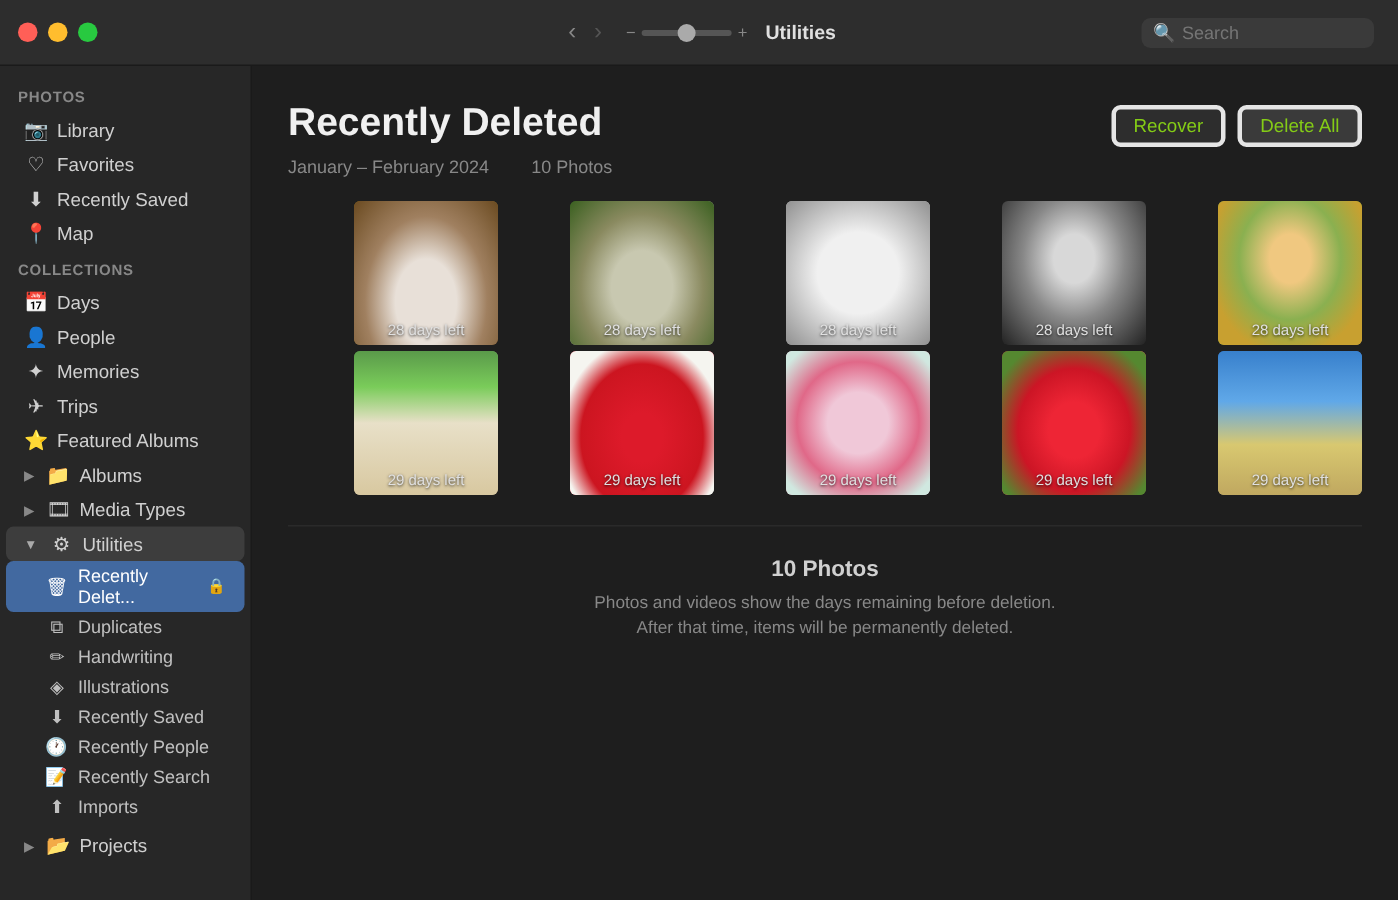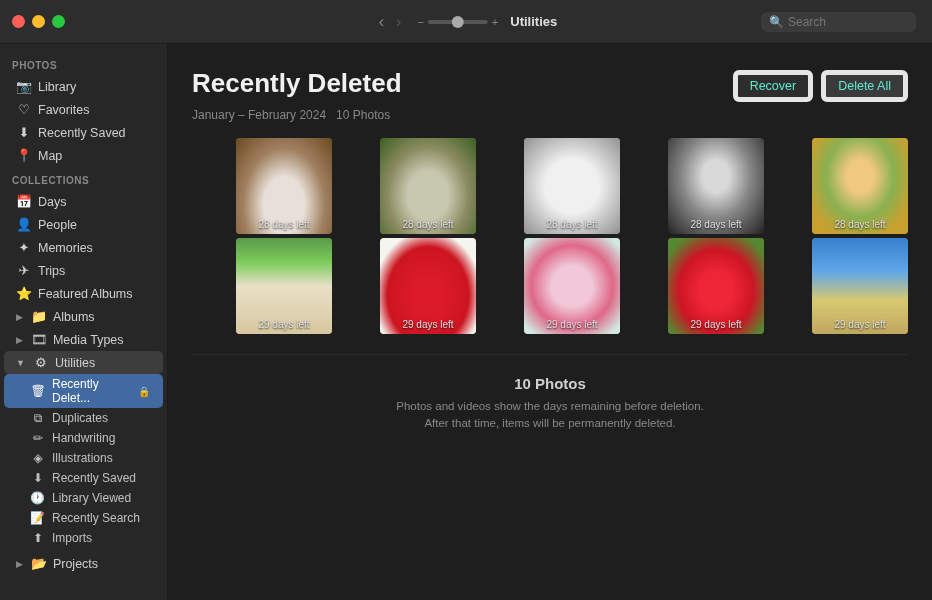--- a/index.html
+++ b/index.html
@@ -198,39 +198,39 @@
       color: #f0f0f0;
       font-size: 26px;
       font-weight: 700;
     }
     .header-actions {
       display: flex;
       gap: 8px;
       margin-top: 6px;
     }
     .btn-recover, .btn-delete-all {
-      border: 5px solid #e5e5e5;
+      border: 3px solid #e5e5e5;
       border-radius: 6px;
       padding: 4px 12px;
       font-size: 12.5px;
       cursor: pointer;
       background: #2d2d2d;
-      color: #5eead4;
+      color: #84cc16;
     }
     .btn-delete-all {
       background: #3a3a3a;
       font-weight: 500;
     }
 
     .date-info {
       color: #888;
       font-size: 12px;
       margin-bottom: 16px;
       display: flex;
-      gap: 10px;
+      gap: 28px;
     }
     .date-info span { color: #888; }
 
     
     .photo-grid {
       display: grid;
       grid-template-columns: repeat(5, 1fr);
       gap: 4px;
       margin-bottom: 20px;
     }
@@ -445,21 +445,21 @@
     <div class="sidebar-subitem">
       <span class="sidebar-icon">◈</span>
       <span>Illustrations</span>
     </div>
     <div class="sidebar-subitem">
       <span class="sidebar-icon">⬇</span>
       <span>Recently Saved</span>
     </div>
     <div class="sidebar-subitem">
       <span class="sidebar-icon">🕐</span>
-      <span>Library Viewed</span>
+      <span>Recently People</span>
     </div>
     <div class="sidebar-subitem">
       <span class="sidebar-icon">📝</span>
       <span>Recently Search</span>
     </div>
     <div class="sidebar-subitem">
       <span class="sidebar-icon">⬆</span>
       <span>Imports</span>
     </div>
 

